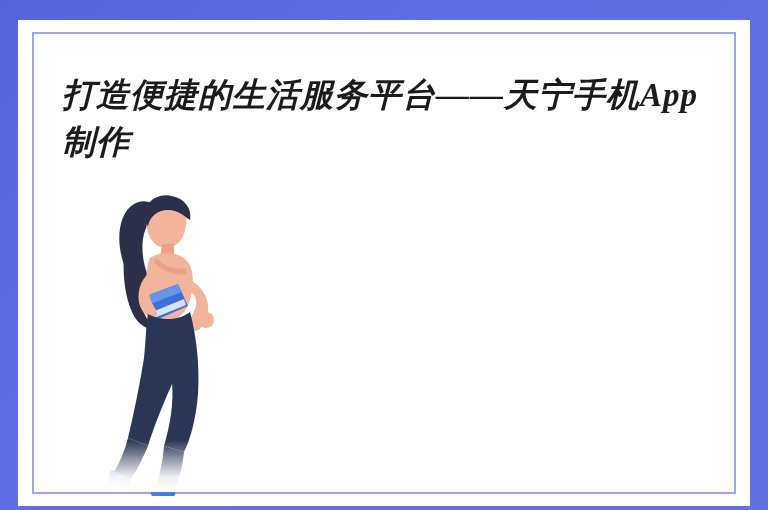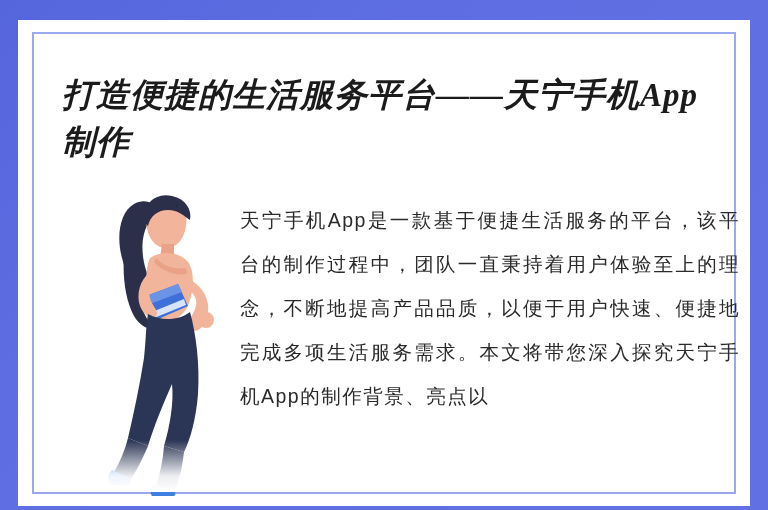--- a/index.html
+++ b/index.html
@@ -123,17 +123,16 @@
         <path d="M70 258 L90 264 C88 282 84 296 80 304 L62 298 C66 286 69 272 70 258 Z" fill="#2b3555"></path>
         <path d="M34 250 L54 258 C48 272 42 284 36 292 L20 284 C26 274 31 262 34 250 Z" fill="#2b3555"></path>
 
         <path d="M60 296 L80 302 C82 306 82 308 78 308 L58 308 C56 306 56 300 60 296 Z" fill="#3f7fe0"></path>
         <path d="M18 282 L36 290 C38 294 36 298 32 298 L16 296 C13 292 14 286 18 282 Z" fill="#3f7fe0"></path>
 
         <circle cx="112" cy="132" r="8" fill="#f2b49a"></circle>
       </svg>
     </div>
 
-    <div class="body-text">天宁手机App是一款基于便捷生活服务的平台，该平台的制作过程中，团队一直秉持着用户体验至上的理念，不断地提高产品品质，以便于用户快速、便捷地完成多项生活服务需求。本文将带您深入探究天宁手机App的制作背景、亮点以</div>
 
     <div class="fade-bottom"></div>
   </div>
 </div>
 
 </body></html>

